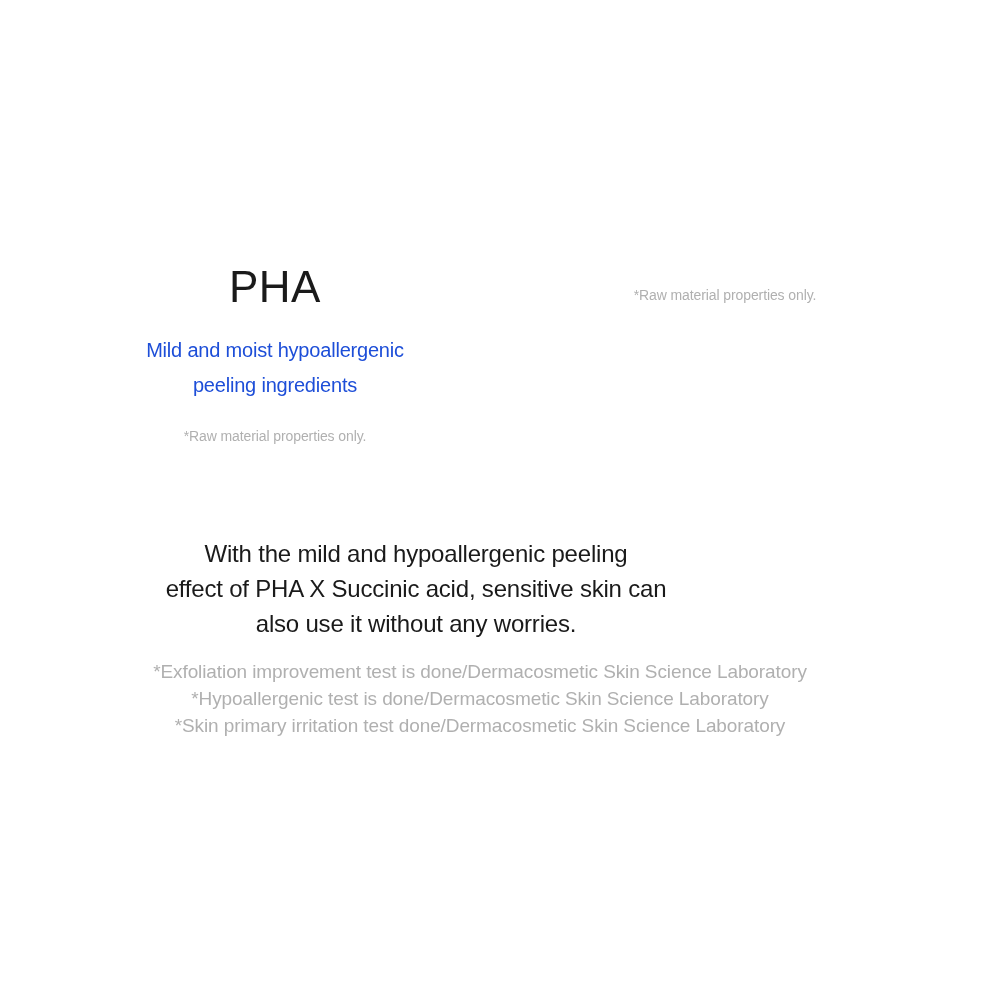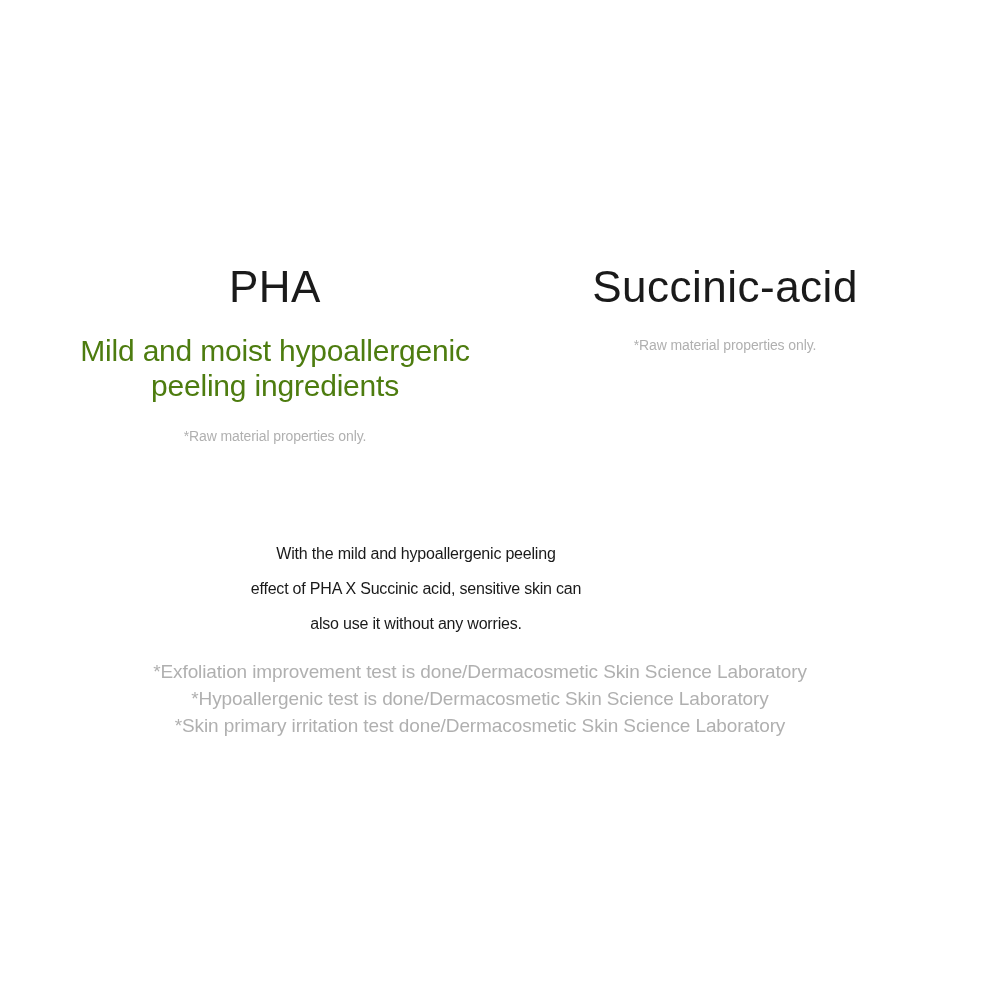--- a/index.html
+++ b/index.html
@@ -30,40 +30,40 @@
   }
   .col-heading {
     font-size: 44px;
     line-height: 50px;
     font-weight: 400;
     letter-spacing: 0.5px;
     color: #1a1a1a;
   }
   .col-description {
     margin-top: 21px;
-    font-size: 30px;
+    font-size: 20px;
     line-height: 35px;
     letter-spacing: -0.2px;
-    color: #4d7c0f;
+    color: #1d4ed8;
     white-space: pre-line;
   }
   .col-note {
     margin-top: 21px;
     font-size: 14px;
     line-height: 24px;
     letter-spacing: -0.1px;
     color: #b0b0b0;
   }
   .summary {
     position: absolute;
     top: 532px;
     left: 0;
     width: 832px;
     text-align: center;
-    font-size: 16px;
+    font-size: 24px;
     line-height: 35px;
     letter-spacing: -0.2px;
     color: #1a1a1a;
     white-space: pre-line;
   }
   .disclaimers {
     position: absolute;
     top: 654px;
     left: 0;
     width: 960px;
@@ -84,21 +84,20 @@
   <div class="columns">
 
     <div class="col">
       <div class="col-heading">PHA</div>
       <div class="col-description">Mild and moist hypoallergenic
 peeling ingredients</div>
       <div class="col-note">*Raw material properties only.</div>
     </div>
 
     <div class="col">
-      <div class="col-heading">Succinic-acid</div>
       <div class="col-note">*Raw material properties only.</div>
     </div>
 
   </div>
 
   <div class="summary">With the mild and hypoallergenic peeling
 effect of PHA X Succinic acid, sensitive skin can
 also use it without any worries.</div>
 
   <div class="disclaimers">

